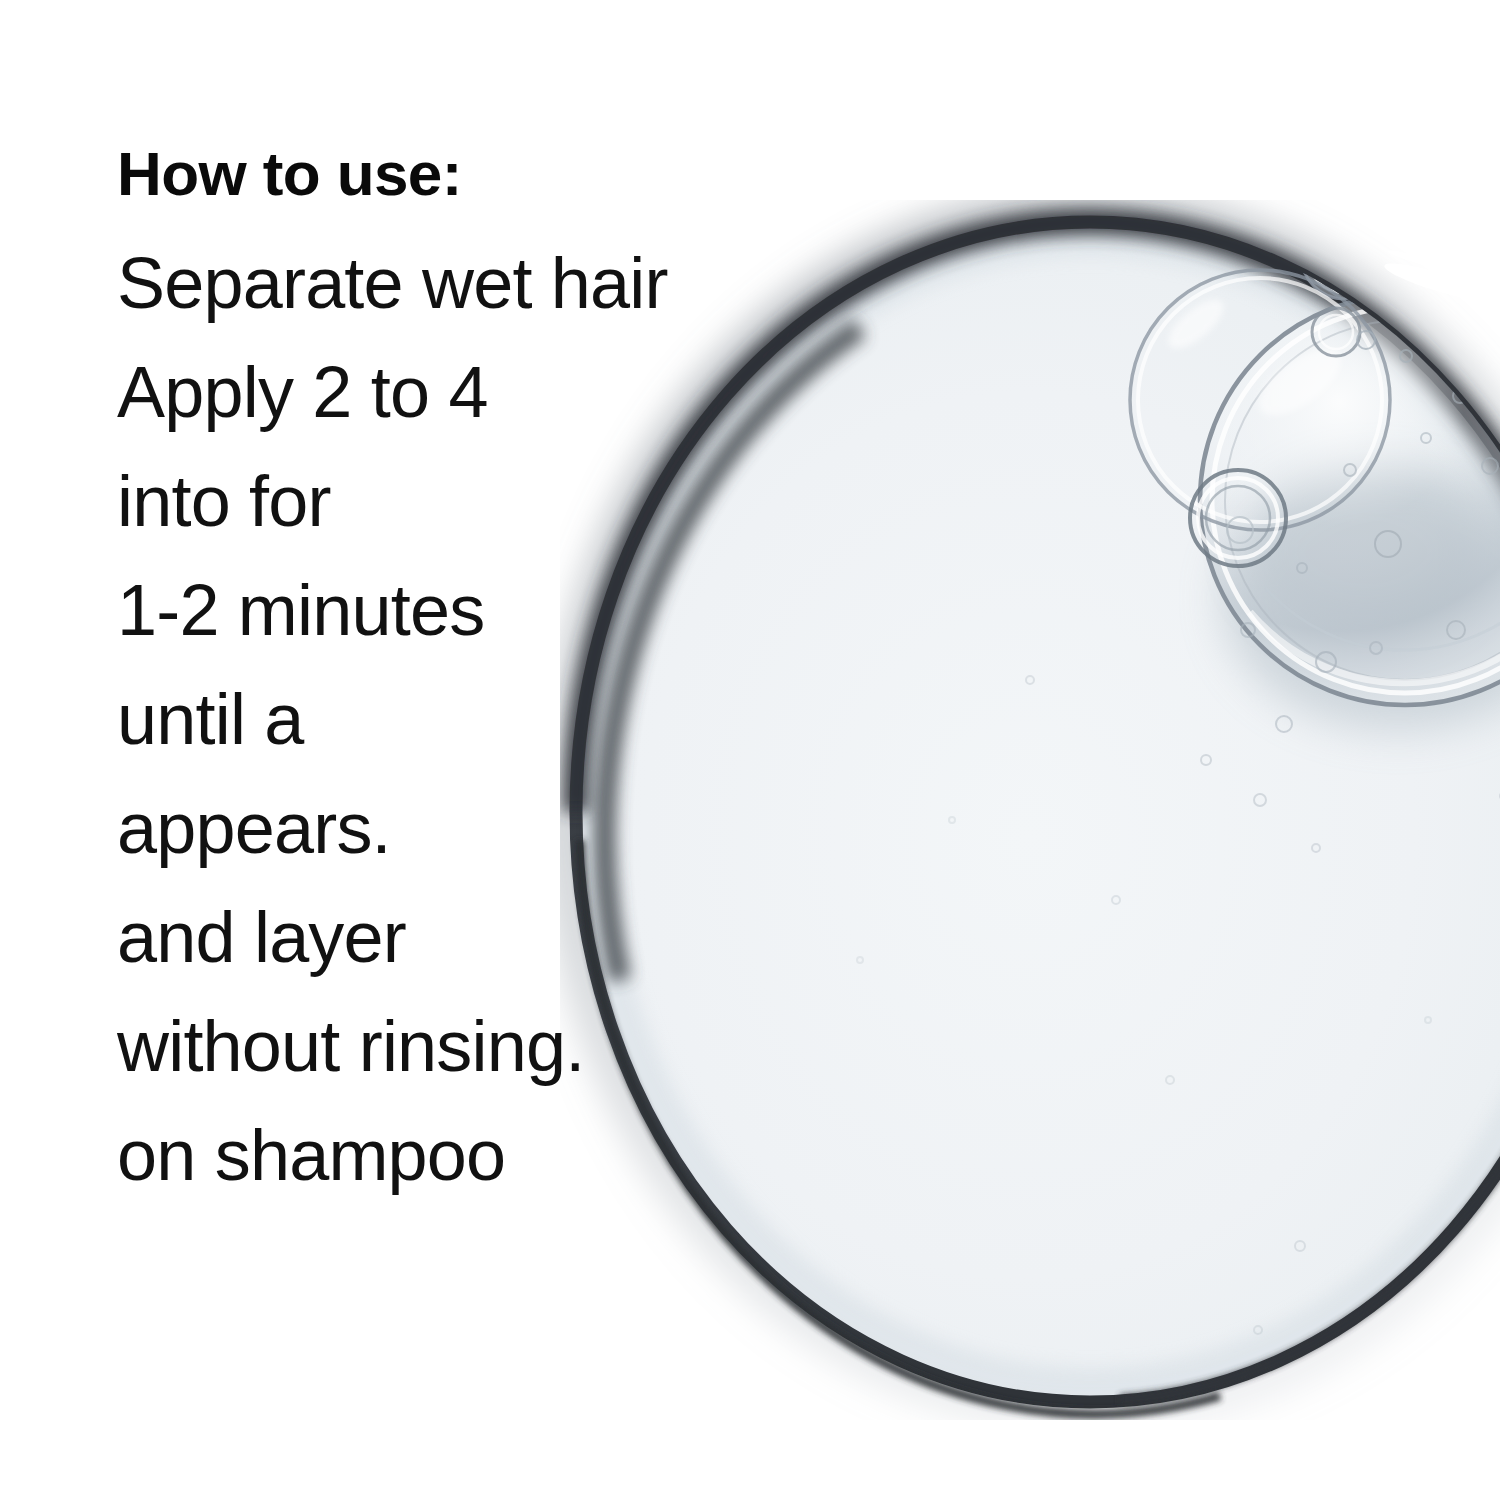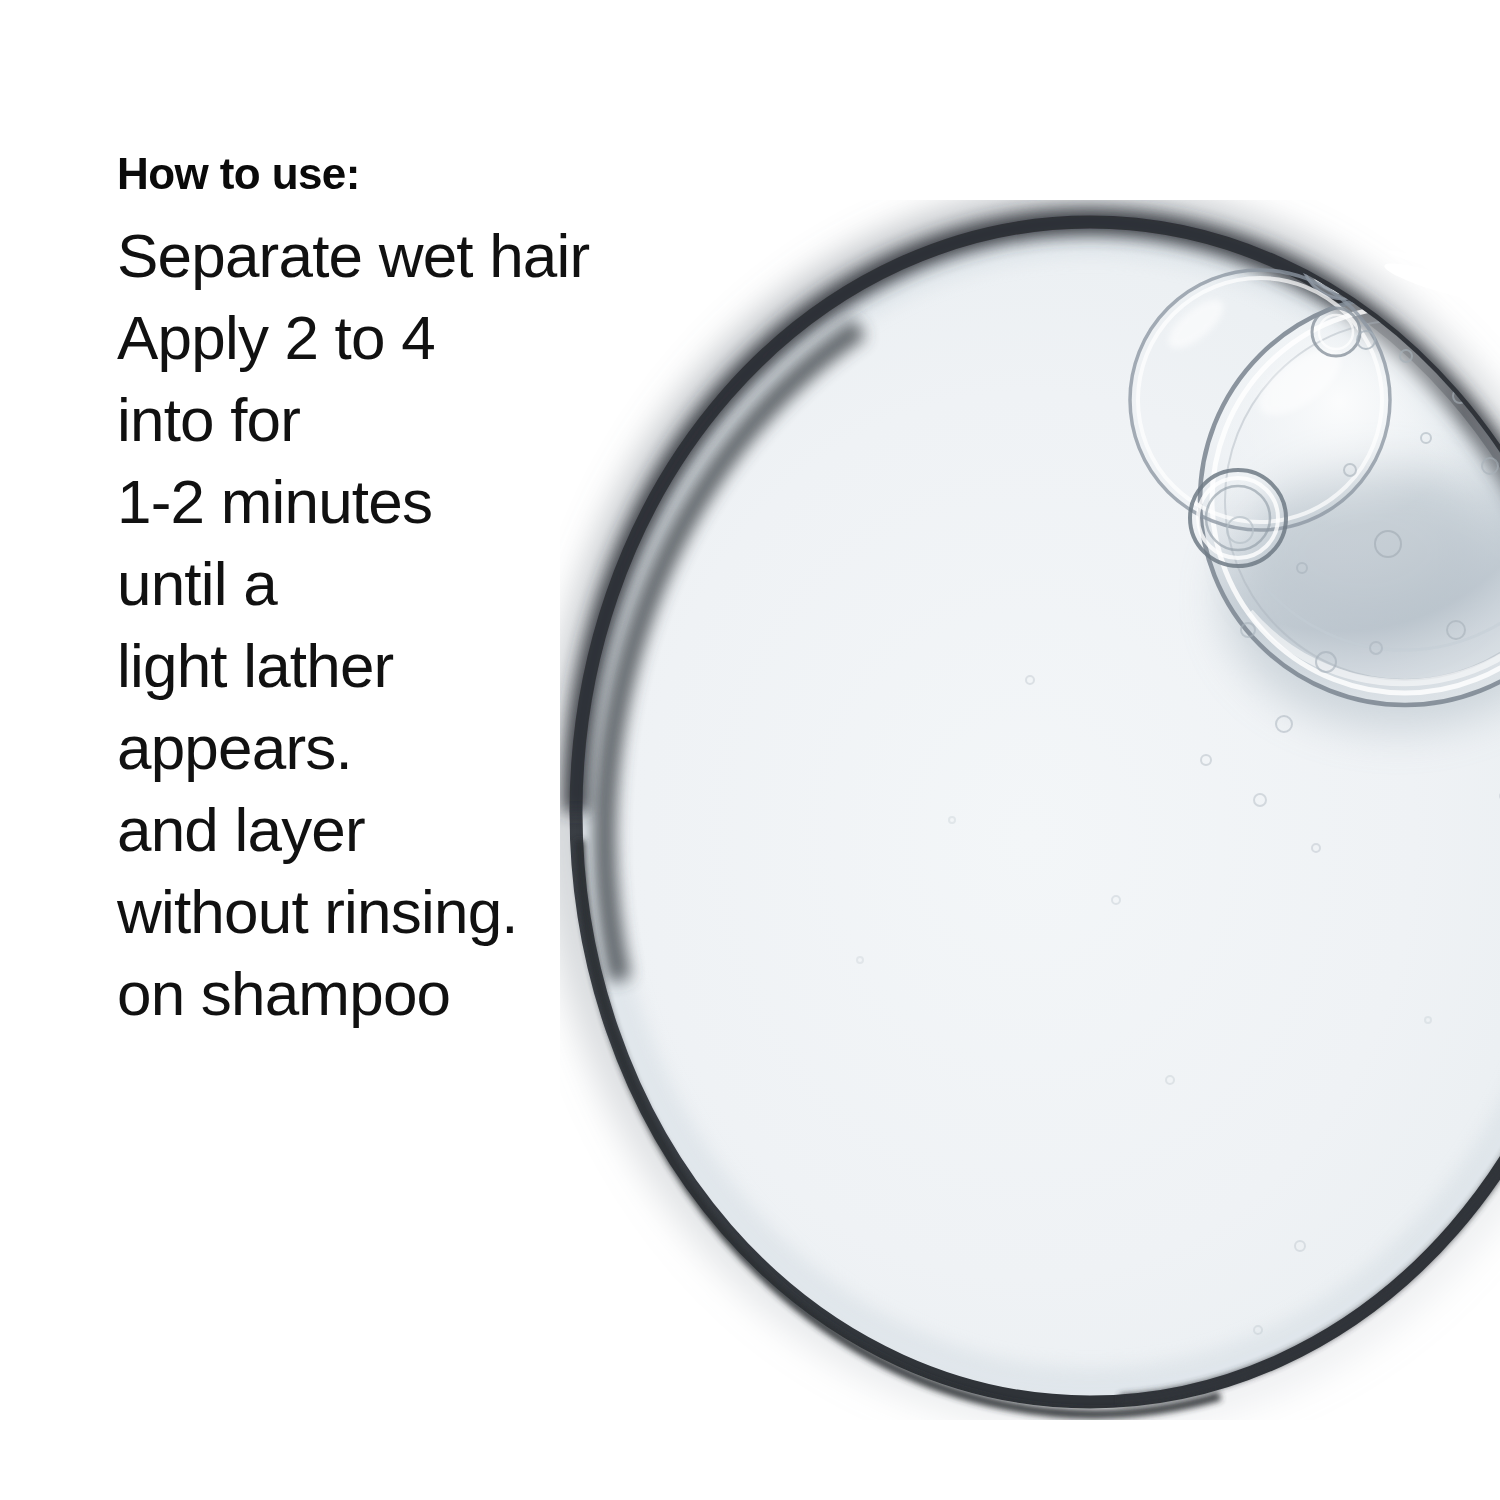--- a/index.html
+++ b/index.html
@@ -26,36 +26,37 @@
   }
   #swatch svg { display:block; width:100%; height:100%; }
 
   
   #instructions {
     position:absolute;
     left:117px; top:133px;
     width:620px;
   }
   #how-title {
-    font-size:44px;
+    font-size:62px;
     font-weight:bold;
     line-height:82px;
     letter-spacing:-0.6px;
     color:#0a0a0a;
   }
   #body-lines {
     color:#111111;
   }
   .body-line {
-    font-size:62px;
+    font-size:72px;
     font-weight:400;
     line-height:82px;
     letter-spacing:-0.8px;
     color:#111111;
     white-space:nowrap;
+    margin-top:27px;
   }
 </style>
 </head>
 <body>
 
 <div id="stage">
 
   <div id="swatch">
     <svg viewBox="0 0 1060 1220" preserveAspectRatio="none" aria-hidden="true">
       <defs>
@@ -239,21 +240,20 @@
   </div>
 
   <div id="instructions">
     <div id="how-title">How to use:</div>
     <div id="body-lines">
         <div class="body-line">Separate wet hair</div>
         <div class="body-line">Apply 2 to 4</div>
         <div class="body-line">into for</div>
         <div class="body-line">1-2 minutes</div>
         <div class="body-line">until a</div>
-        <div class="body-line">light lather</div>
         <div class="body-line">appears.</div>
         <div class="body-line">and layer</div>
         <div class="body-line">without rinsing.</div>
         <div class="body-line">on shampoo</div>
       </div>
   </div>
 
 </div>
 
 </body></html>

